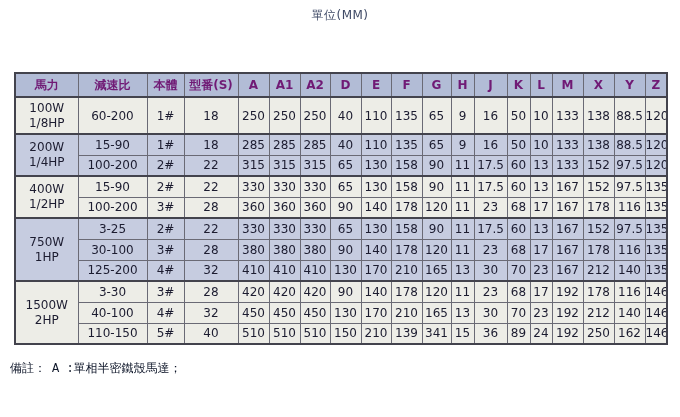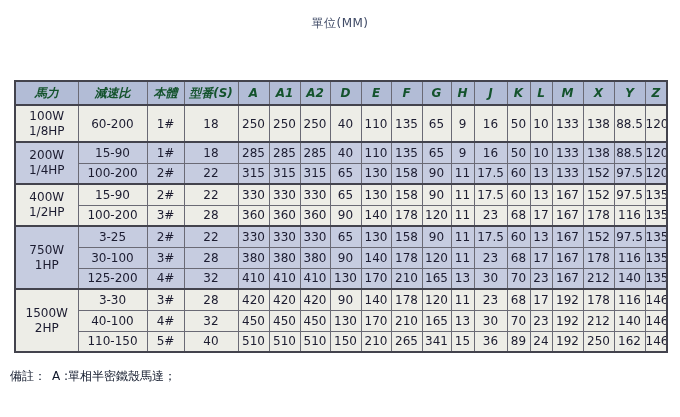--- a/index.html
+++ b/index.html
@@ -3,21 +3,21 @@
 <meta charset="utf-8">
 <style>
   html,body{margin:0;padding:0;}
   body{
     width:680px;height:417px;background:#ffffff;
     font-family:"DejaVu Sans","Liberation Sans",sans-serif;
     color:#1c1c30;overflow:hidden;
   }
   .title{
     text-align:center;
-    padding-top:15px;
+    padding-top:7px;
     font-size:12px;
     color:#3f4a66;
     letter-spacing:.5px;
   }
   table.spec{
     border-collapse:collapse;
     table-layout:fixed;
     width:652px;
     margin:48px 0 0 14px;
     border:2px solid #43434d;
@@ -30,37 +30,36 @@
     text-align:center;
     vertical-align:middle;
     padding:1px 0;
     overflow:hidden;
     white-space:nowrap;
   }
   table.spec thead th{
     background:#b2bcd6;
     font-weight:bold;
     height:20px;
-    color:#14532d;
-    font-style:italic;
+    color:#701a75;
   }
   tbody.band-light td{background:#edede7;}
   tbody.band-lav td{background:#c6cce0;}
   tbody tr{height:21px;}
   tbody.tall tr{height:37px;}
   td.power-cell{line-height:1.25;}
   .footnote{
     margin:15px 0 0 10px;
     font-size:12px;
     color:#0f172a;
     display:flex;
     align-items:baseline;
   }
   .footnote .label{margin-right:6px;}
-  .footnote .note{margin-right:40px;}
+  .footnote .note{margin-right:40px;font-family:Liberation Mono, monospace;}
   .footnote .note:last-child{margin-right:0;}
   
   col.c0{width:63px}  col.c1{width:69px}  col.c2{width:37px}  col.c3{width:54px}
   col.c4{width:31px}  col.c5{width:31px}  col.c6{width:30px}  col.c7{width:31px}
   col.c8{width:30px}  col.c9{width:31px}  col.c10{width:29px} col.c11{width:23px}
   col.c12{width:33px} col.c13{width:23px} col.c14{width:22px} col.c15{width:31px}
   col.c16{width:31px} col.c17{width:31px} col.c18{width:22px}
 </style>
 </head>
 <body>
@@ -329,21 +328,21 @@
       </tr>
       <tr>
         <td>110-150</td>
         <td>5#</td>
         <td>40</td>
         <td>510</td>
         <td>510</td>
         <td>510</td>
         <td>150</td>
         <td>210</td>
-        <td>265</td>
+        <td>139</td>
         <td>341</td>
         <td>15</td>
         <td>36</td>
         <td>89</td>
         <td>24</td>
         <td>192</td>
         <td>250</td>
         <td>162</td>
         <td>146</td>
       </tr>

